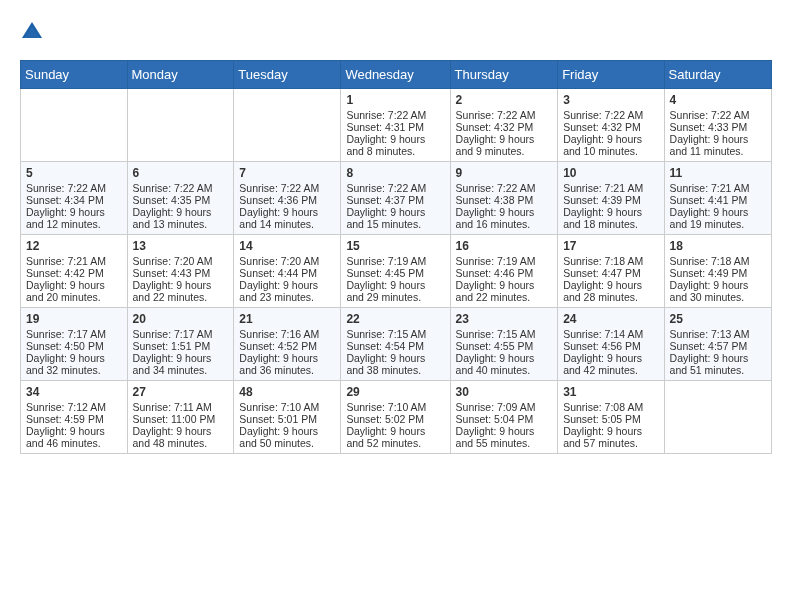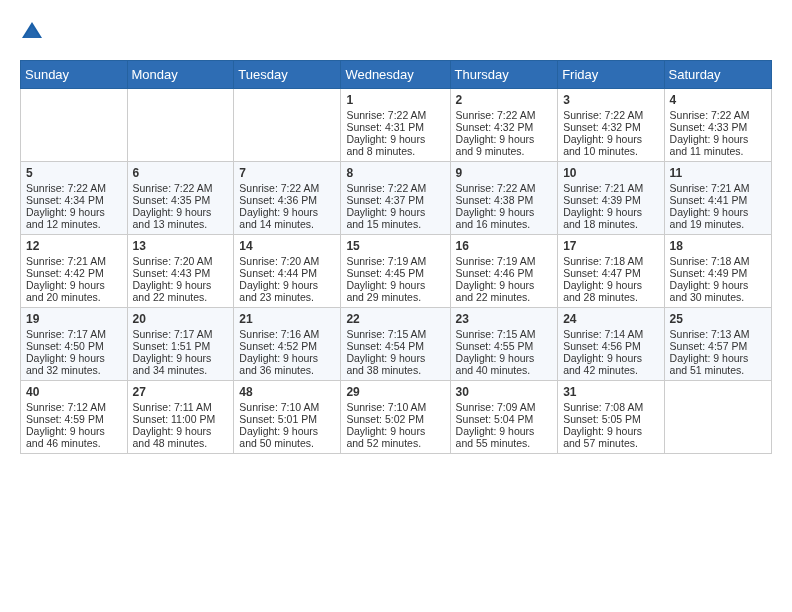--- a/index.html
+++ b/index.html
@@ -278,21 +278,21 @@
         </td>
         <td>
           <span class="day-number">25</span>
           <div>Sunrise: 7:13 AM</div>
           <div>Sunset: 4:57 PM</div>
           <div>Daylight: 9 hours and 51 minutes.</div>
         </td>
       </tr>
       <tr>
         <td>
-          <span class="day-number">40</span>
+          <span class="day-number">34</span>
           <div>Sunrise: 7:12 AM</div>
           <div>Sunset: 4:59 PM</div>
           <div>Daylight: 9 hours and 46 minutes.</div>
         </td>
         <td>
           <span class="day-number">27</span>
           <div>Sunrise: 7:11 AM</div>
           <div>Sunset: 11:00 PM</div>
           <div>Daylight: 9 hours and 48 minutes.</div>
         </td>

